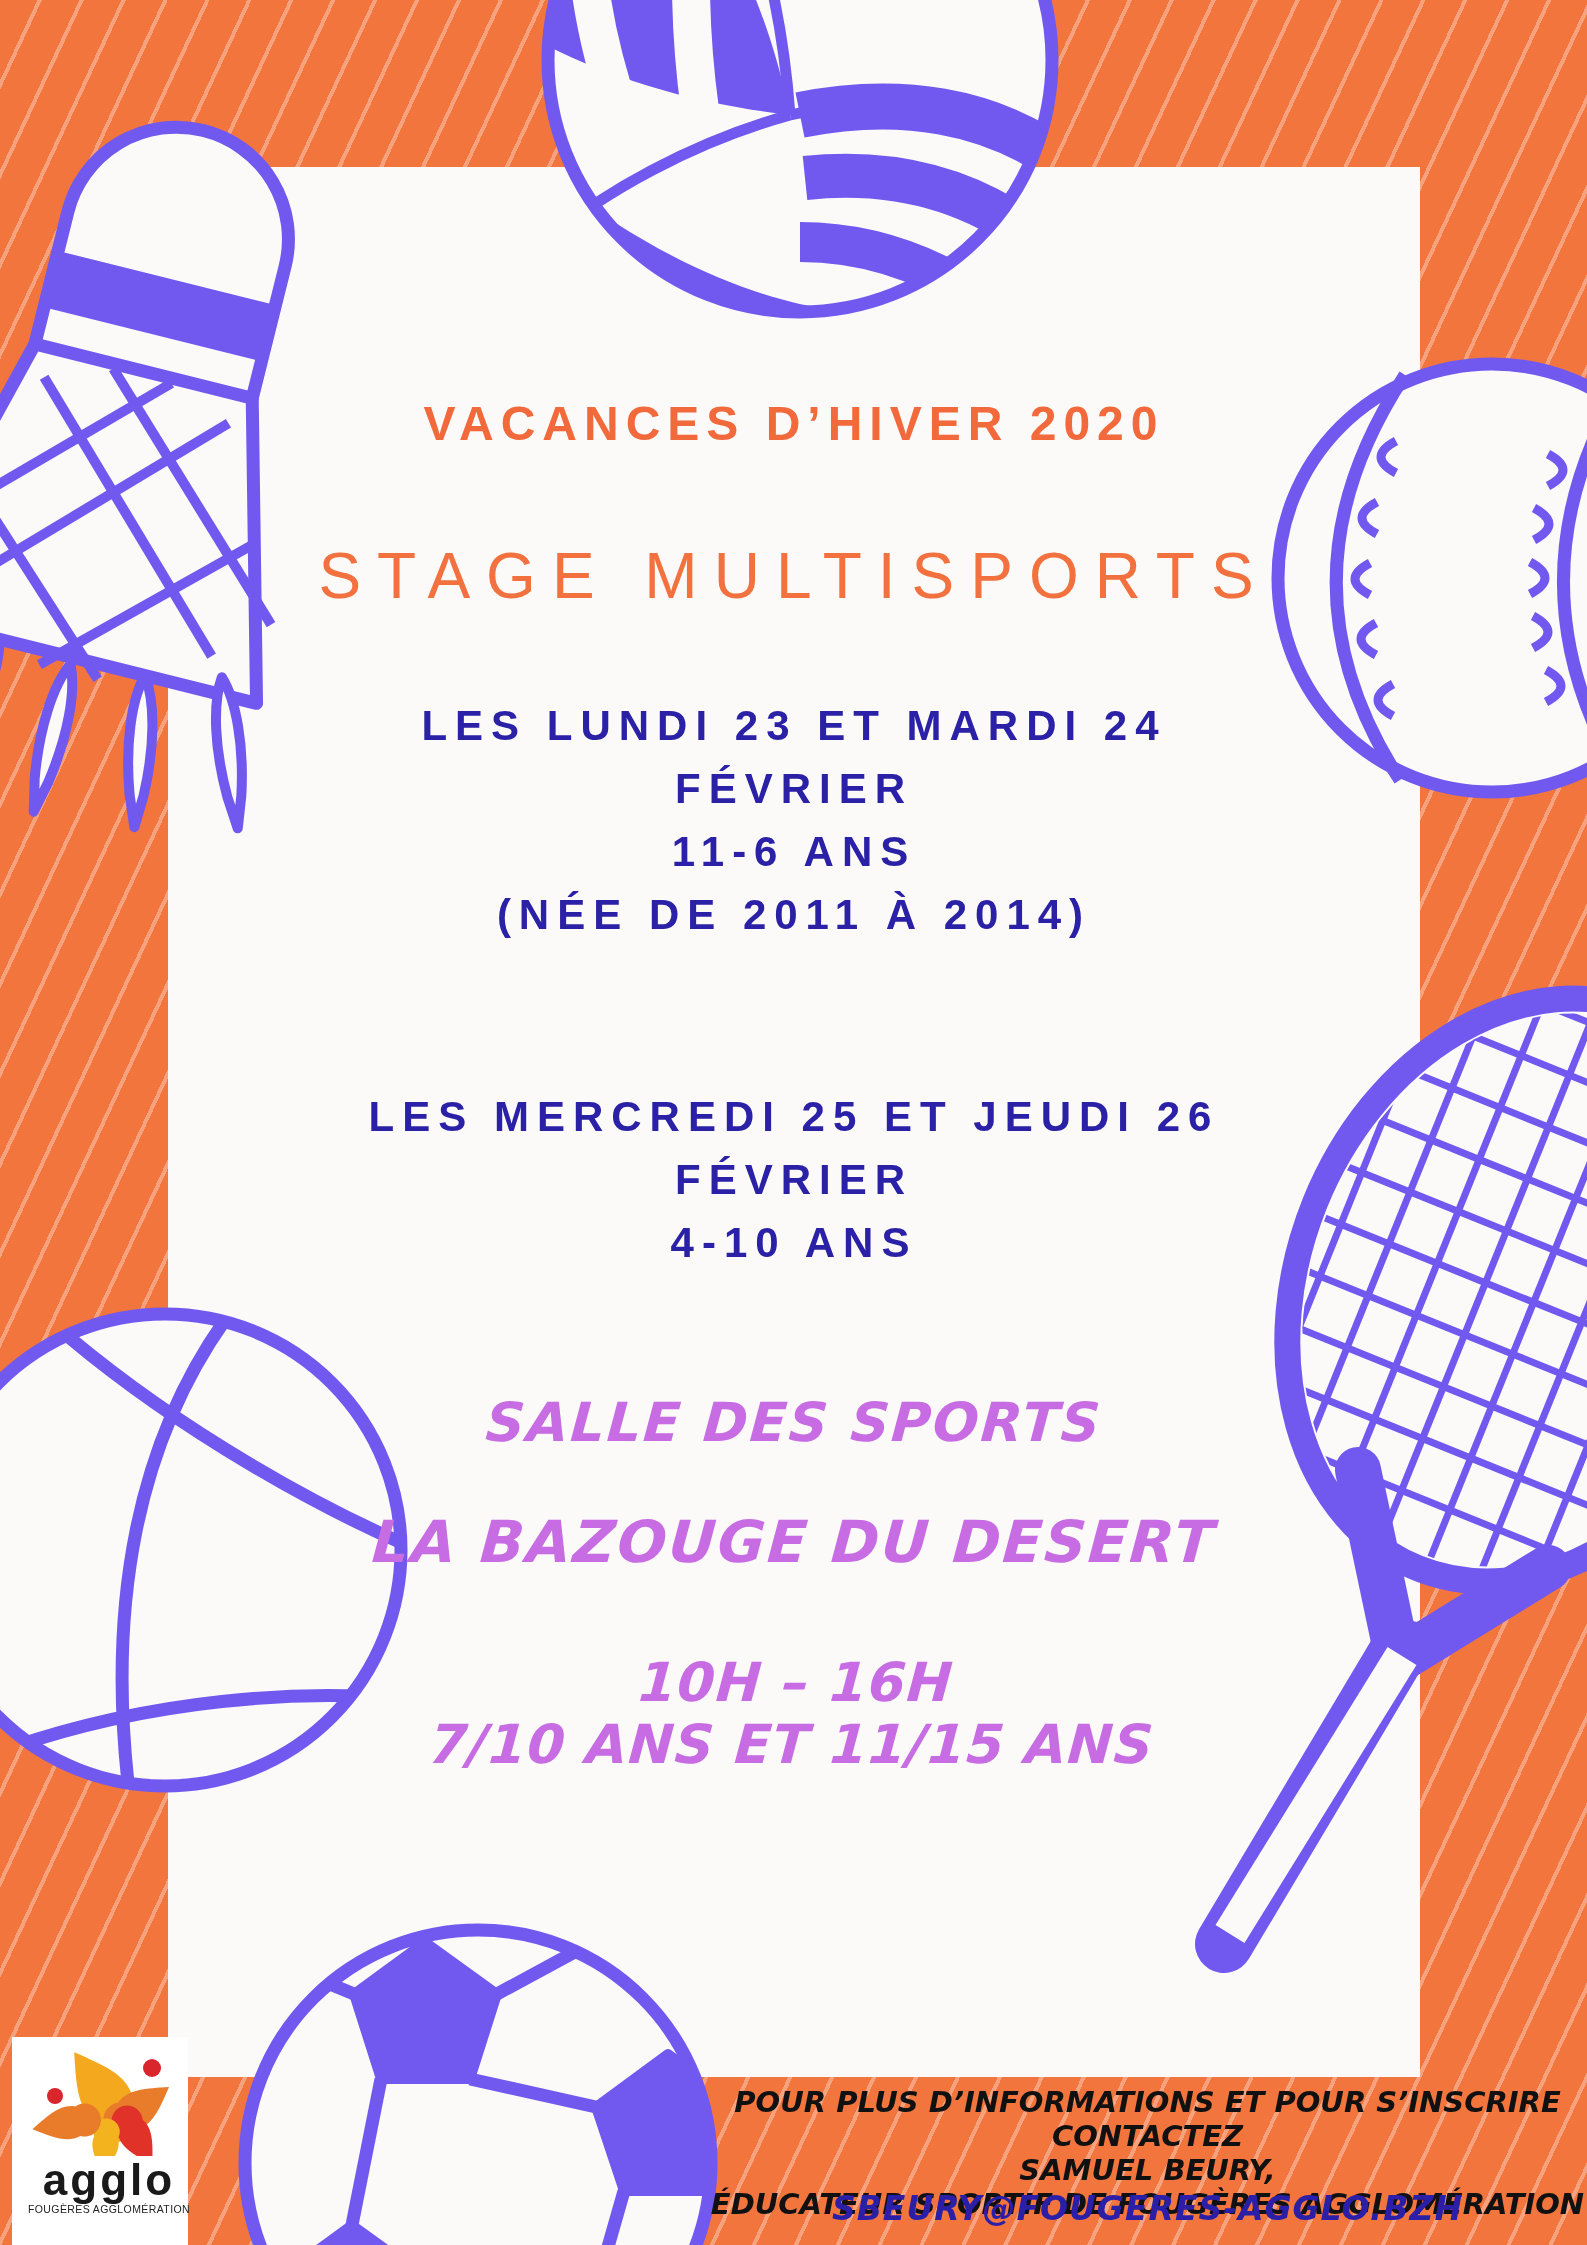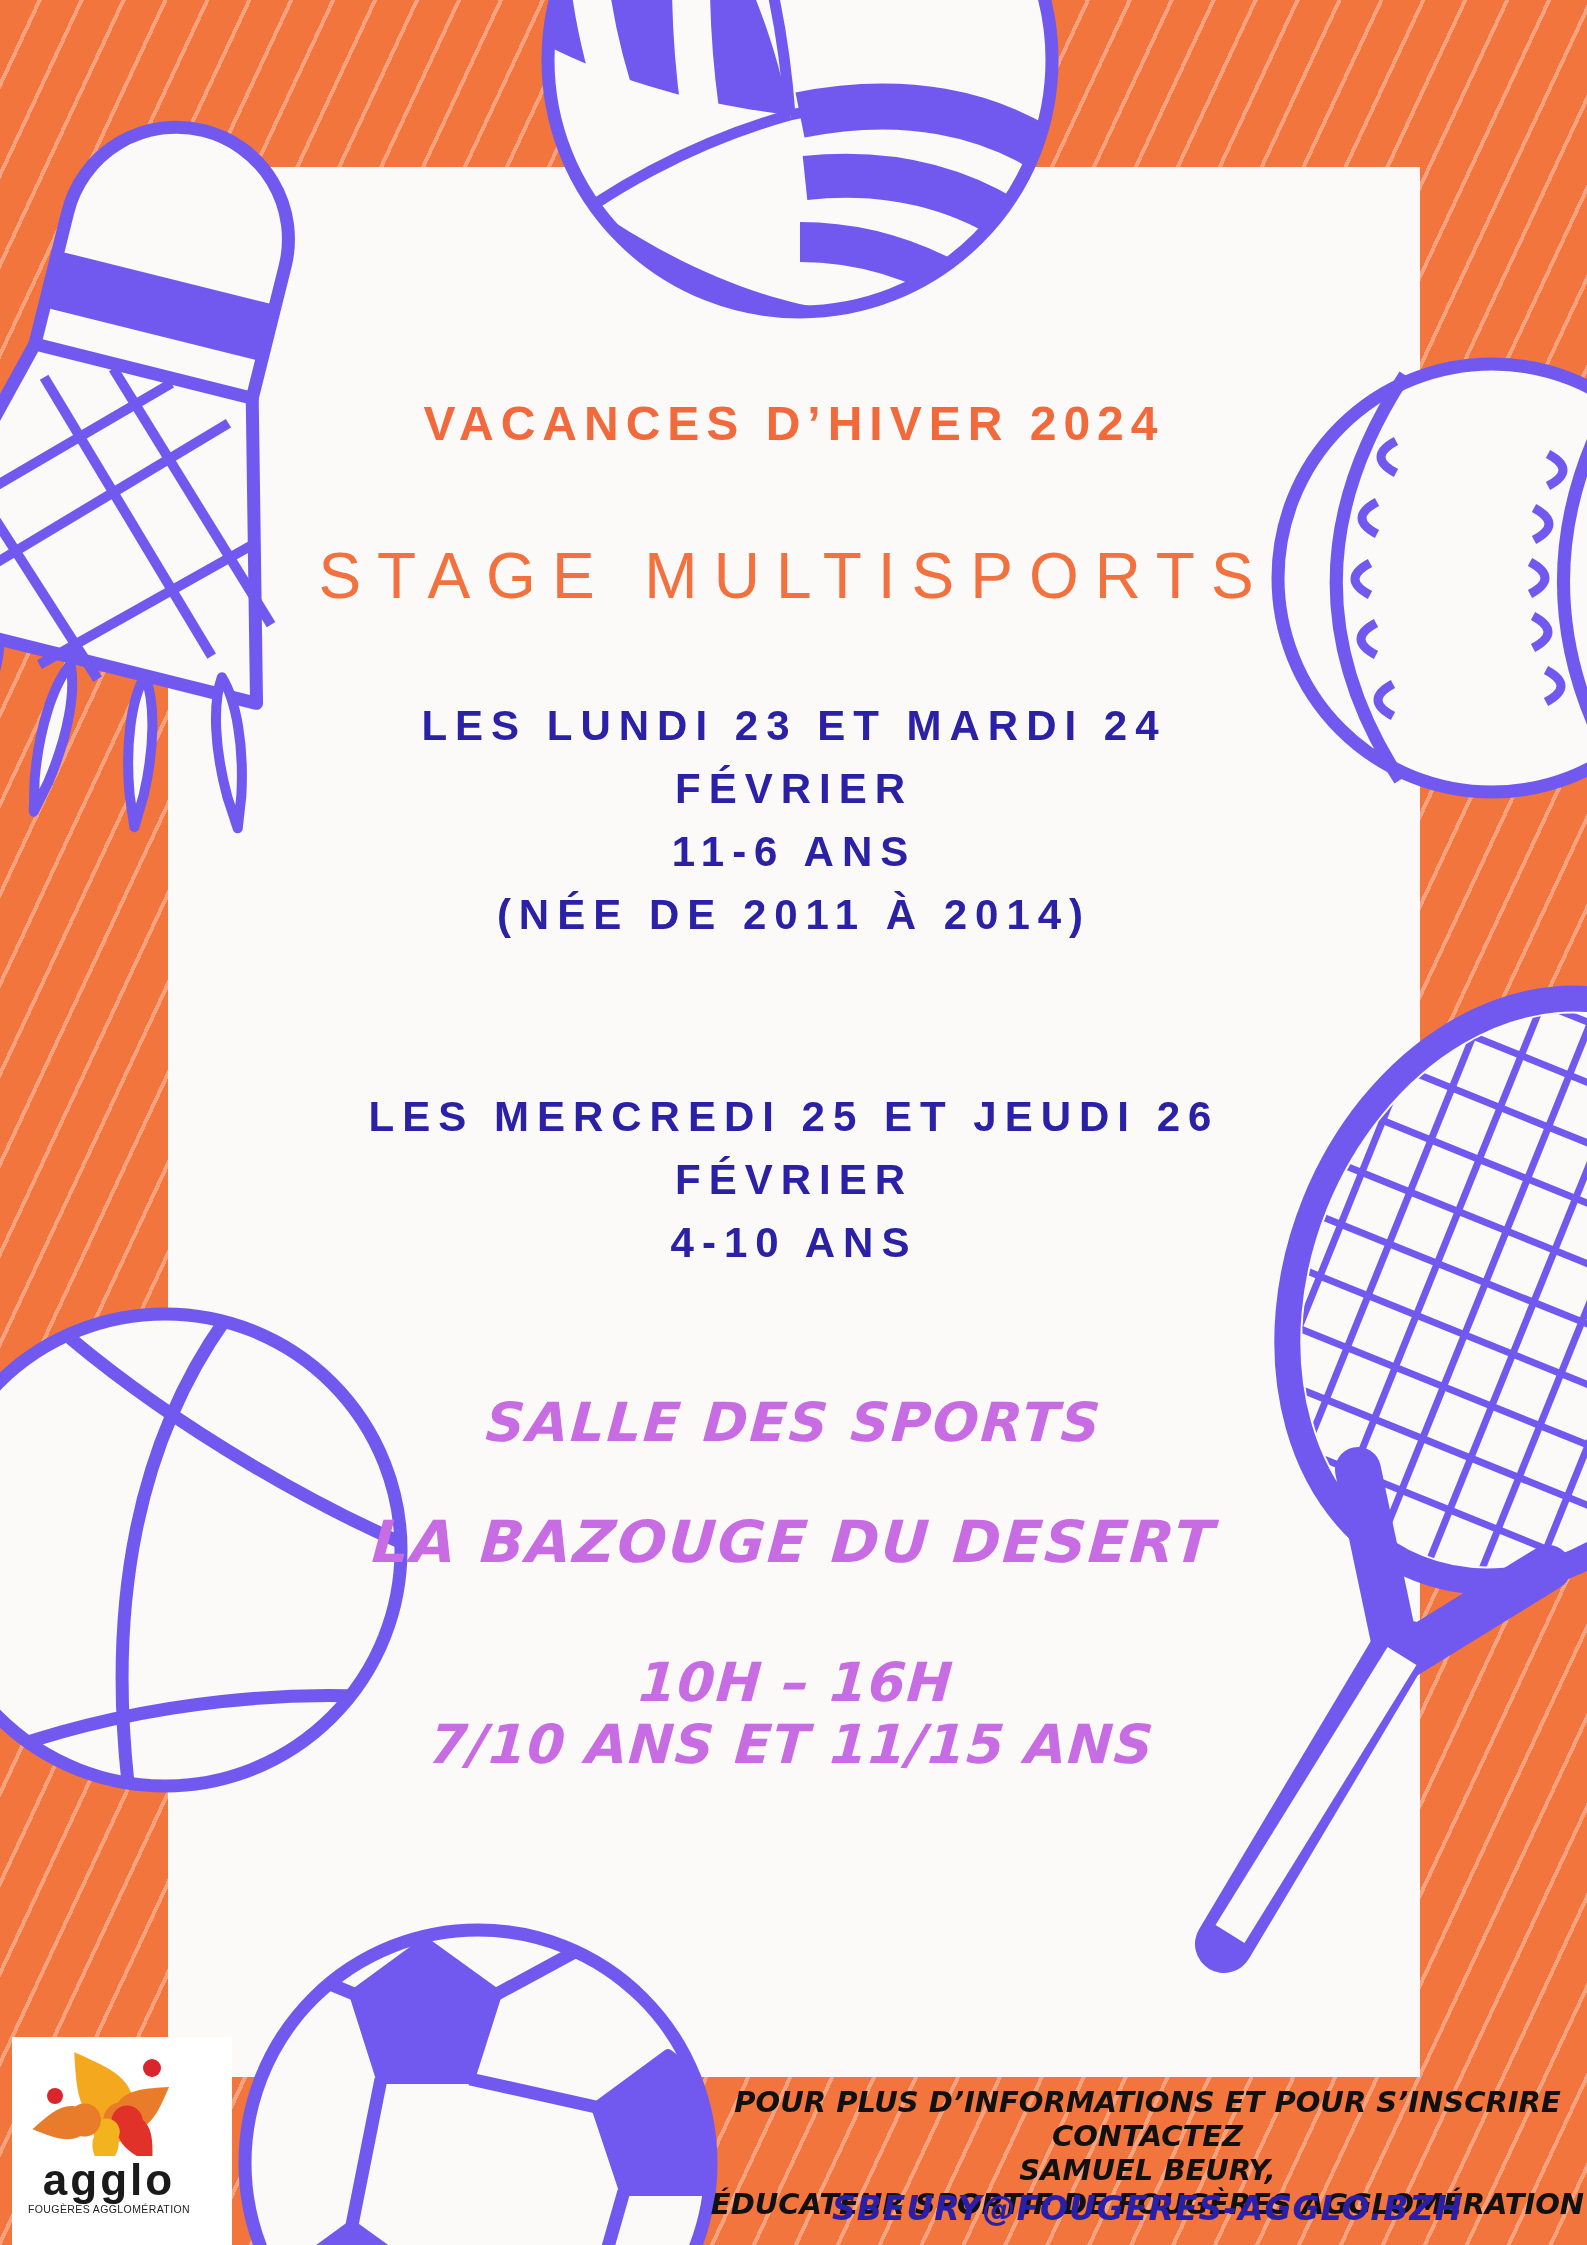--- a/index.html
+++ b/index.html
@@ -42,21 +42,21 @@
     position:absolute; left:705px; top:2085px; width:885px; text-align:center;
     font-family:"DejaVu Sans", sans-serif; font-style:italic; font-weight:700;
     font-size:29px; line-height:34px; color:#111111; letter-spacing:0px;
   }
   .email{
     position:absolute; left:705px; top:2189px; width:885px; text-align:center;
     font-family:"DejaVu Sans", sans-serif; font-style:italic; font-weight:700;
     font-size:33px; color:#2B1FA8; letter-spacing:1px;
   }
   .logo-box{
-    position:absolute; left:12px; top:2037px; width:220px; height:208px;
+    position:absolute; left:12px; top:2037px; width:176px; height:208px;
     background:#FFFFFF; text-align:center;
   }
   .logo-splash{position:absolute; left:0; top:4px;}
   .logo-word{
     position:absolute; left:0; top:118px; width:194px;
     font-size:44px; font-weight:700; letter-spacing:3px; color:#1A1A1A;
   }
   .logo-caption{
     position:absolute; left:0; top:166px; width:194px;
     font-size:10.5px; font-weight:400; letter-spacing:0.4px; color:#222222;
@@ -202,21 +202,21 @@
           <path d="M 497,1994 L 582,1948"></path>
           <path d="M 470,2079 L 596,2107"></path>
           <path d="M 381,2079 L 352,2225"></path>
           <path d="M 424,2277 L 560,2298"></path>
           <path d="M 624,2191 L 590,2310"></path>
         </g>
       </g>
     </g>
   </svg>
 
-  <div class="txt title">VACANCES D’HIVER 2024</div>
+  <div class="txt title">VACANCES D’HIVER 2020</div>
   <div class="txt subtitle">STAGE MULTISPORTS</div>
 
   <div class="txt session session1">
     <div>LES LUNDI 23 ET MARDI 24</div>
     <div>FÉVRIER</div>
     <div>11-6 ANS</div>
     <div>(NÉE DE 2011 À 2014)</div>
   </div>
 
   <div class="txt session session2">

